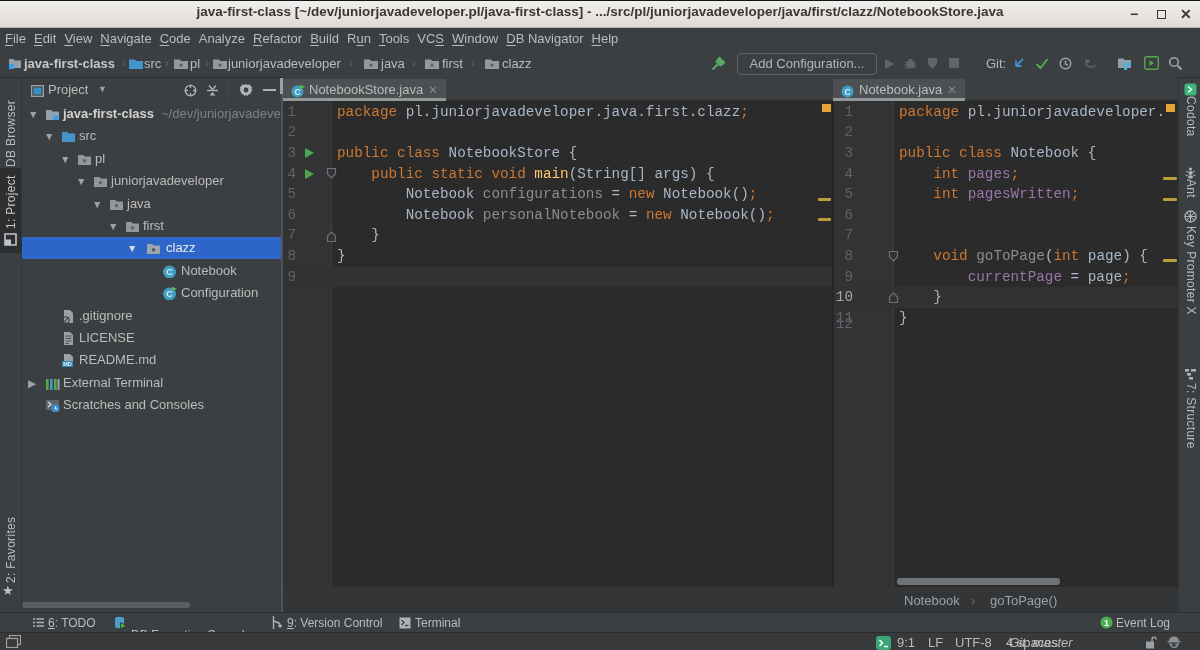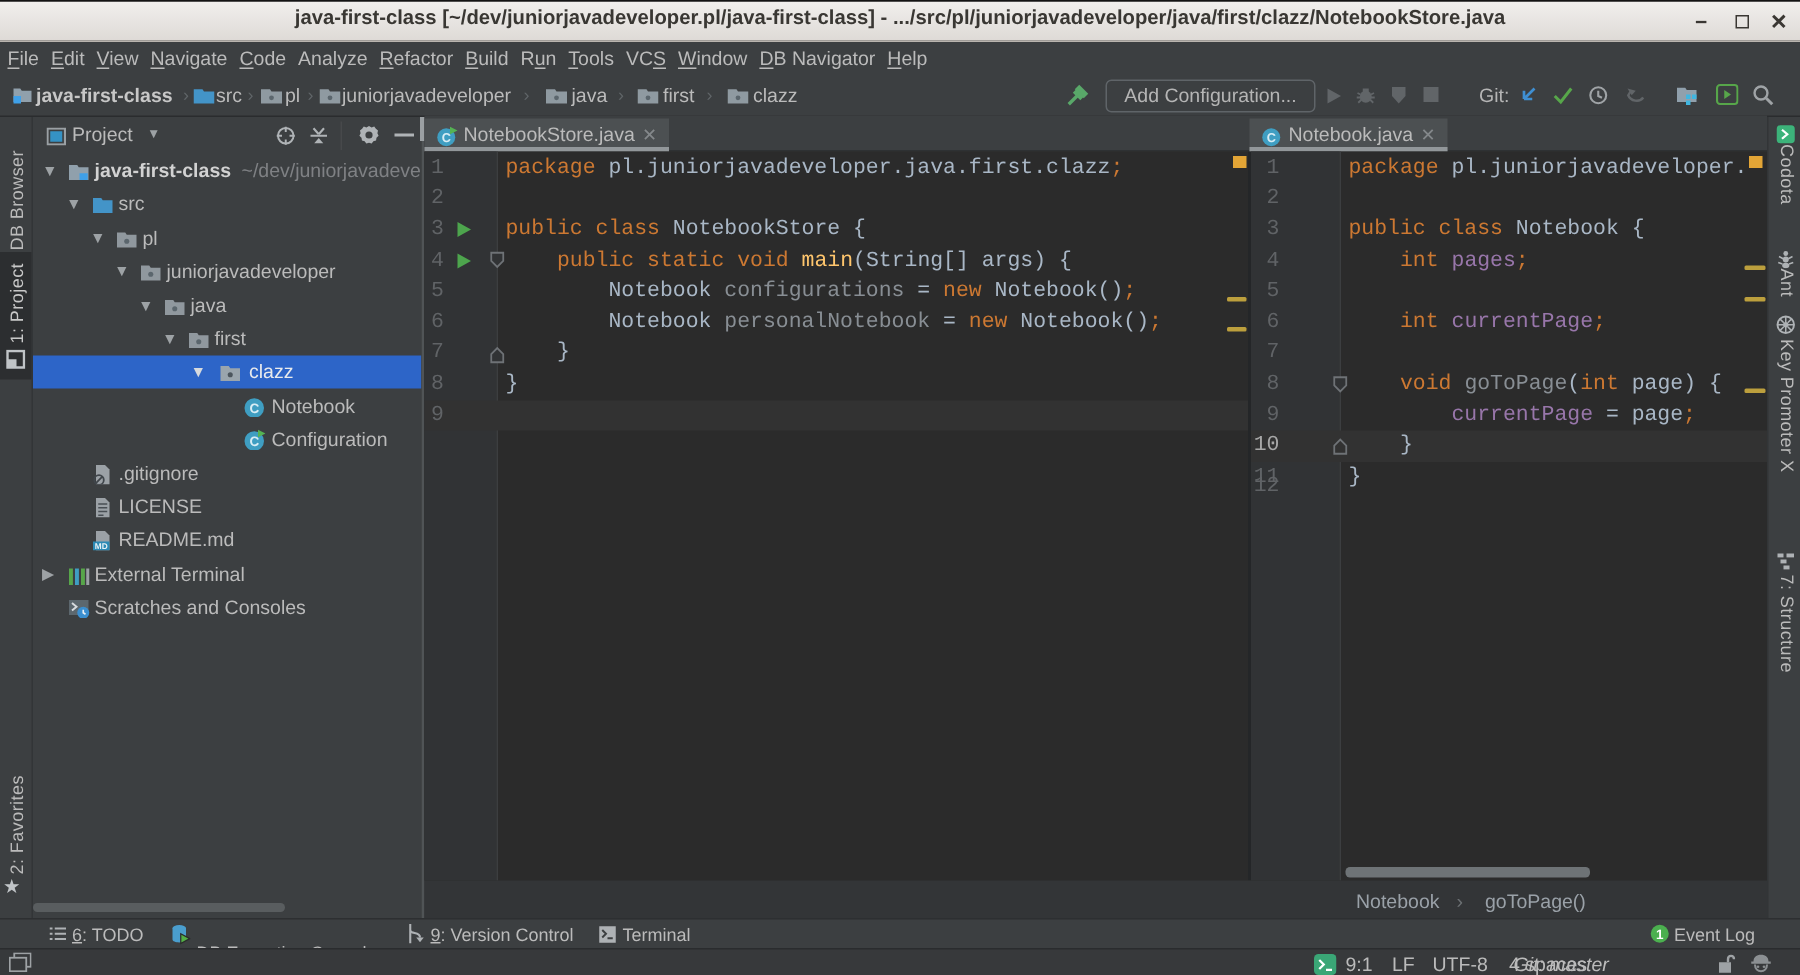--- a/index.html
+++ b/index.html
@@ -394,21 +394,21 @@
 <svg class="abs" style="left:888px;top:250px;" width="11" height="13" viewBox="0 0 11 13">
     <path d="M1.5 1.5 H9.5 V7 L5.5 11 L1.5 7 Z" fill="#313335" stroke="#6e7276" stroke-width="1.2"></path>
   </svg>
 <svg class="abs" style="left:888px;top:291px;" width="11" height="13" viewBox="0 0 11 13">
     <path d="M1.5 11.5 H9.5 V6 L5.5 2 L1.5 6 Z" fill="#323232" stroke="#6e7276" stroke-width="1.2"></path>
   </svg>
 <div class="abs" style="left:899px;top:101px;width:265px;height:486px;overflow:hidden;">
   <div class="code" style="left:0;top:0.7px;"><span class="k">package</span> pl.juniorjavadeveloper.java.first.clazz</div>
   <div class="code" style="left:0;top:41.9px;"><span class="k">public class</span> Notebook {</div>
   <div class="code" style="left:0;top:62.5px;">    <span class="k">int</span> <span class="fd">pages</span><span class="k">;</span></div>
-  <div class="code" style="left:0;top:103.7px;">    <span class="k">int</span> <span class="fd">currentPage</span><span class="k">;</span></div>
+  <div class="code" style="left:0;top:83.1px;">    <span class="k">int</span> <span class="fd">pagesWritten</span><span class="k">;</span></div>
   <div class="code" style="left:0;top:145px;">    <span class="k">void</span> <span class="gr">goToPage</span>(<span class="k">int</span> page) {</div>
   <div class="code" style="left:0;top:165.6px;">        <span class="fd">currentPage</span> = page<span class="k">;</span></div>
   <div class="code" style="left:0;top:186.2px;">    }</div>
   <div class="code" style="left:0;top:206.8px;">}</div>
 </div>
 <div class="wsq" style="left:1166px;top:104px;"></div>
 <div class="wdash" style="left:1163px;top:177px;width:14px;"></div>
 <div class="wdash" style="left:1163px;top:197.5px;width:14px;"></div>
 <div class="wdash" style="left:1163px;top:258.5px;width:14px;"></div>
 

